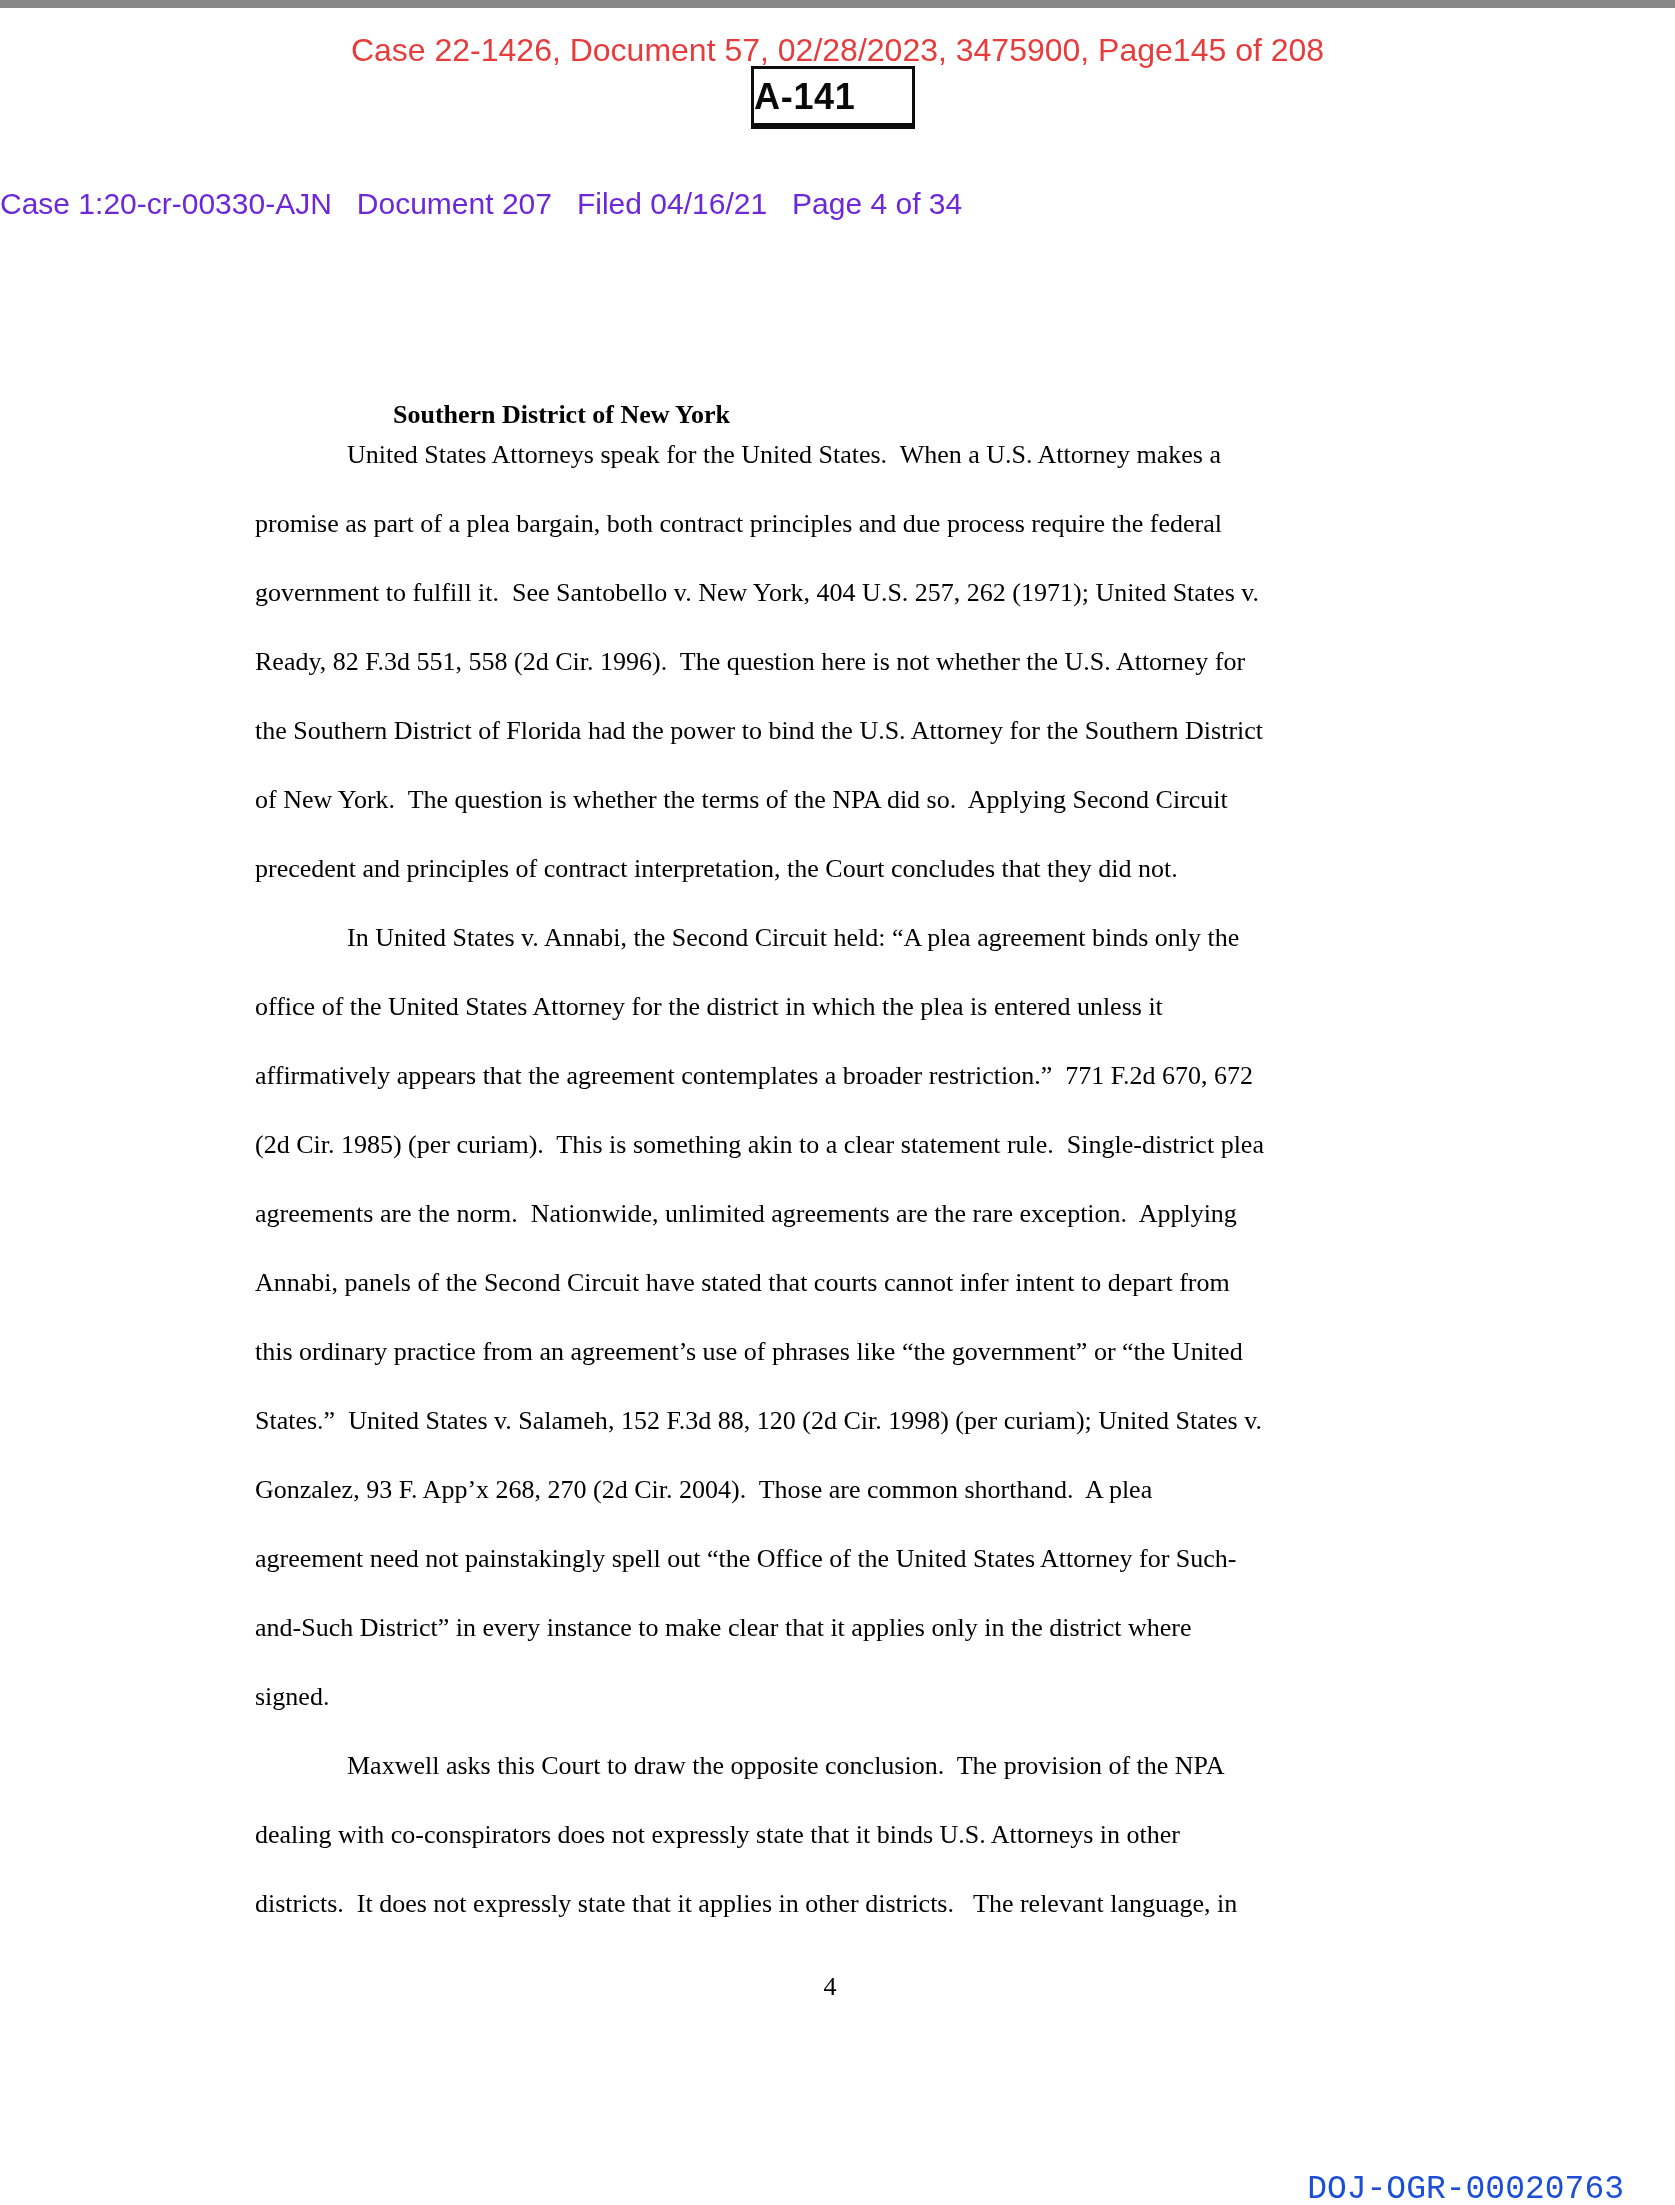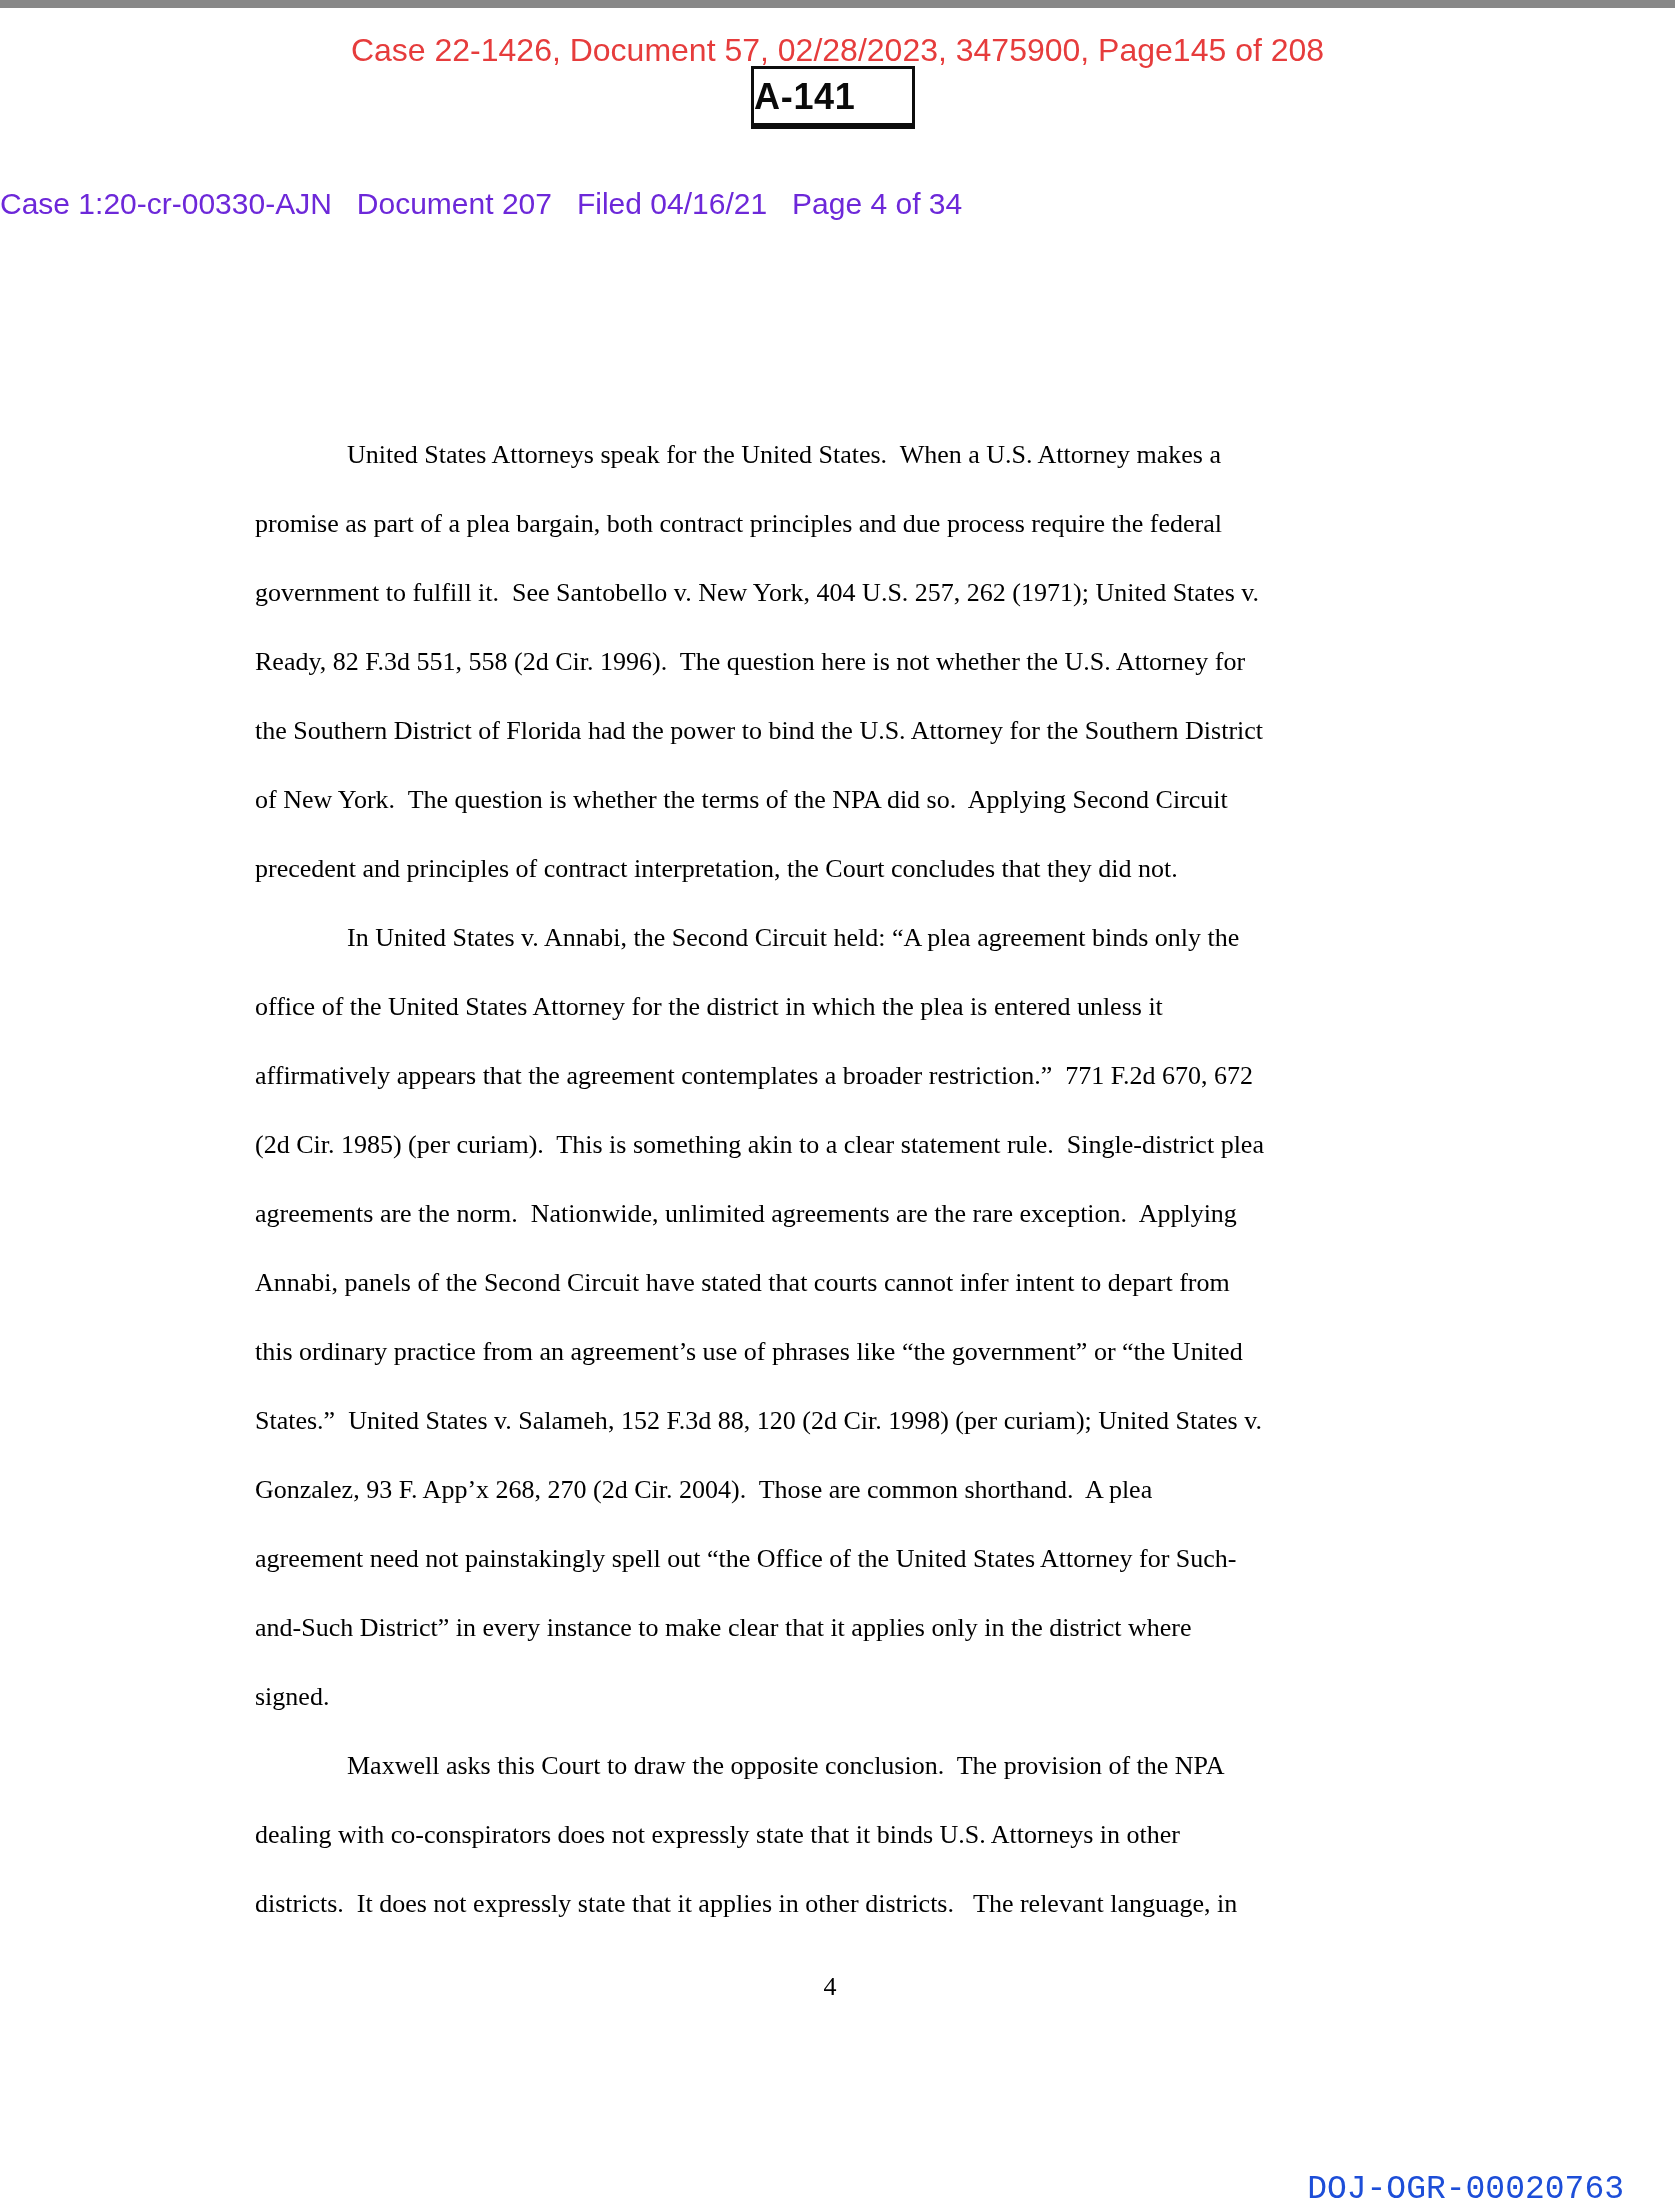--- a/index.html
+++ b/index.html
@@ -110,20 +110,21 @@
 
   <div class="stamp-line">Case 22-1426, Document 57, 02/28/2023, 3475900, Page145 of 208</div>
 
   <div class="appendix-box">
     <span class="label">A-141</span>
   </div>
 
   <div class="ecf-line">Case 1:20-cr-00330-AJN   Document 207   Filed 04/16/21   Page 4 of 34</div>
 
   <div class="heading">
+    <div class="h-line2">Southern District of New York</div>
   </div>
 
   <div class="body-block"><div class="body-line indent"><span>United States Attorneys speak for the United States.  When a U.S. Attorney makes a</span></div><div class="body-line"><span>promise as part of a plea bargain, both contract principles and due process require the federal</span></div><div class="body-line"><span>government to fulfill it.  </span><span class="it">See Santobello v. New York</span><span>, 404 U.S. 257, 262 (1971); </span><span class="it">United States v.</span></div><div class="body-line"><span class="it">Ready</span><span>, 82 F.3d 551, 558 (2d Cir. 1996).  The question here is not whether the U.S. Attorney for</span></div><div class="body-line"><span>the Southern District of Florida had the power to bind the U.S. Attorney for the Southern District</span></div><div class="body-line"><span>of New York.  The question is whether the terms of the NPA did so.  Applying Second Circuit</span></div><div class="body-line"><span>precedent and principles of contract interpretation, the Court concludes that they did not.</span></div><div class="body-line indent"><span>In </span><span class="it">United States v. Annabi</span><span>, the Second Circuit held: “A plea agreement binds only the</span></div><div class="body-line"><span>office of the United States Attorney for the district in which the plea is entered unless it</span></div><div class="body-line"><span>affirmatively appears that the agreement contemplates a broader restriction.”  771 F.2d 670, 672</span></div><div class="body-line"><span>(2d Cir. 1985) (per curiam).  This is something akin to a clear statement rule.  Single-district plea</span></div><div class="body-line"><span>agreements are the norm.  Nationwide, unlimited agreements are the rare exception.  Applying</span></div><div class="body-line"><span class="it">Annabi,</span><span> panels of the Second Circuit have stated that courts cannot infer intent to depart from</span></div><div class="body-line"><span>this ordinary practice from an agreement’s use of phrases like “the government” or “the United</span></div><div class="body-line"><span>States.”  </span><span class="it">United States v. Salameh</span><span>, 152 F.3d 88, 120 (2d Cir. 1998) (per curiam); </span><span class="it">United States v.</span></div><div class="body-line"><span class="it">Gonzalez</span><span>, 93 F. App’x 268, 270 (2d Cir. 2004).  Those are common shorthand.  A plea</span></div><div class="body-line"><span>agreement need not painstakingly spell out “the Office of the United States Attorney for Such-</span></div><div class="body-line"><span>and-Such District” in every instance to make clear that it applies only in the district where</span></div><div class="body-line"><span>signed.</span></div><div class="body-line indent"><span>Maxwell asks this Court to draw the opposite conclusion.  The provision of the NPA</span></div><div class="body-line"><span>dealing with co-conspirators does not expressly state that it binds U.S. Attorneys in other</span></div><div class="body-line"><span>districts.  It does not expressly state that it applies in other districts.   The relevant language, in</span></div></div>
 
   <div class="page-number">4</div>
 
   <div class="bates">DOJ-OGR-00020763</div>
 
 </div>
 

